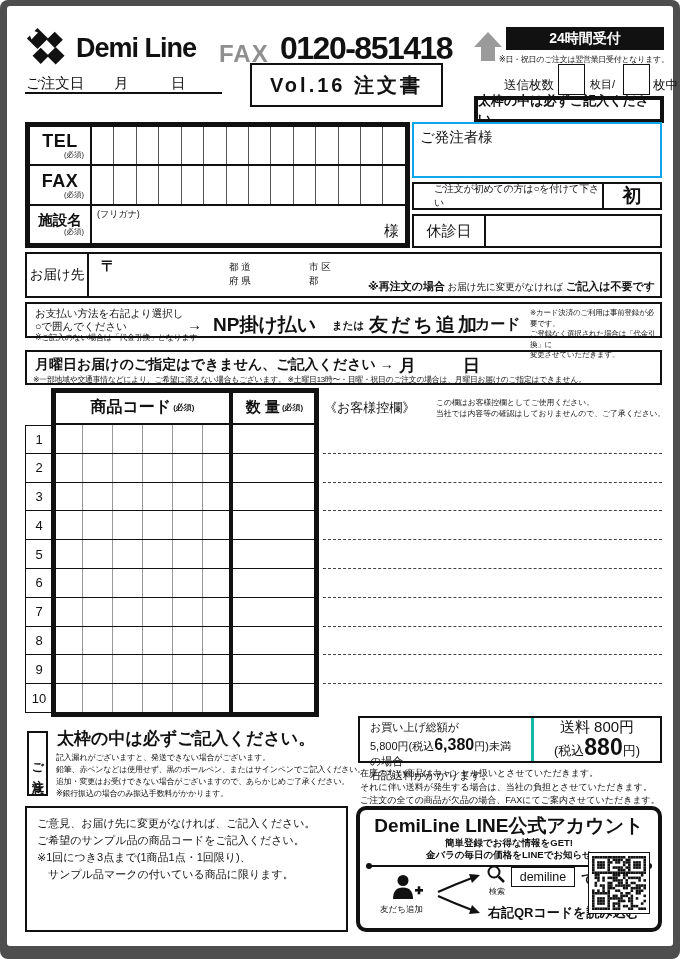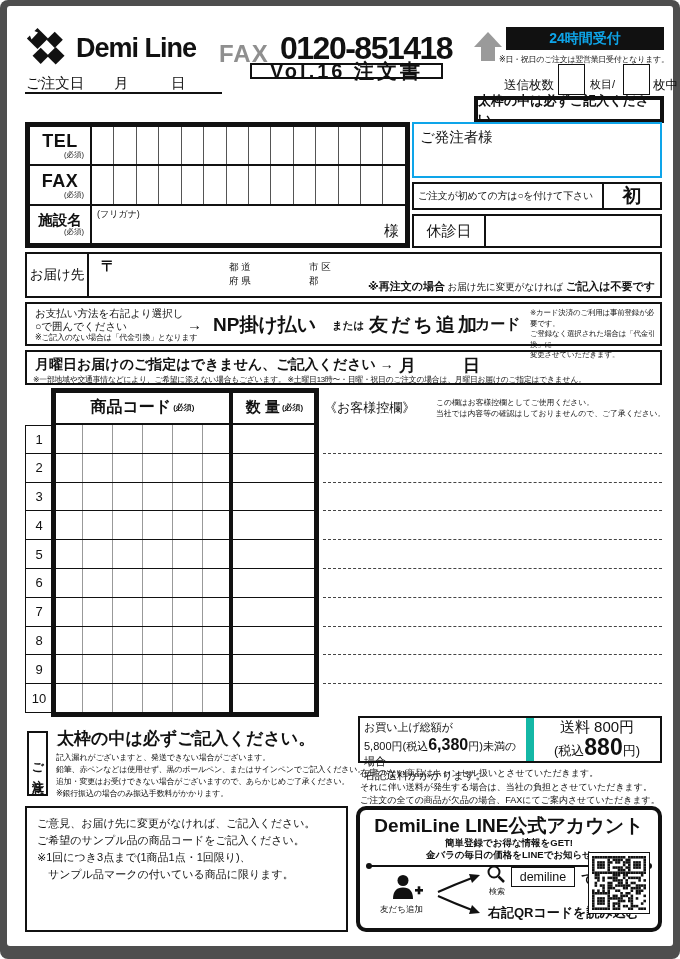--- a/index.html
+++ b/index.html
@@ -9,27 +9,27 @@
   .a{position:absolute}
   .c{display:flex;align-items:center;justify-content:center}
   
   #logo{left:24px;top:26px;width:50px;height:50px}
   #brand{left:76px;top:33px;font-size:27px;font-weight:bold;letter-spacing:-1px}
   #fax-label{left:219px;top:40px;font-size:24px;font-weight:bold;color:#8f8f8f;letter-spacing:1px}
   #fax-number{left:280px;top:30px;font-size:32px;font-weight:bold;letter-spacing:-1.5px}
   #fax-arrow{left:474px;top:32px;width:28px;height:32px}
   #fax-arrow .tri{position:absolute;left:0;top:0;width:0;height:0;border-left:14px solid transparent;border-right:14px solid transparent;border-bottom:15px solid #9a9a9a}
   #fax-arrow .stem{position:absolute;left:7px;top:14px;width:14px;height:15px;background:#9a9a9a}
-  #hours-badge{left:506px;top:27px;width:158px;height:23px;background:#111;color:#0ea5e9;font-weight:bold;font-size:14px}
+  #hours-badge{left:506px;top:27px;width:158px;height:23px;background:#111;color:#ffffff;font-weight:bold;font-size:14px}
   #hours-note{left:499px;top:54px;font-size:8px;letter-spacing:-0.3px}
   #order-date-label{left:26px;top:74px;font-size:14.5px}
   #month-label{left:114px;top:74px;font-size:14.5px}
   #day-label{left:171px;top:74px;font-size:14.5px}
   #date-underline{left:25px;top:92px;width:197px;border-bottom:2px solid #111}
-  #vol-box{left:250px;top:63px;width:193px;height:16px;border:2.5px solid #111;font-size:20px;font-weight:bold;letter-spacing:3px}
+  #vol-box{left:250px;top:63px;width:193px;height:44px;border:2.5px solid #111;font-size:20px;font-weight:bold;letter-spacing:3px}
   #pages-label{left:504px;top:77px;font-size:12.5px}
   #pages-box1{left:558px;top:64px;width:27px;height:31px;border:1.5px solid #111}
   #pages-unit1{left:590px;top:77px;font-size:11px}
   #pages-box2{left:623px;top:64px;width:27px;height:31px;border:1.5px solid #111}
   #pages-unit2{left:653px;top:77px;font-size:12.5px}
   #frame-note{left:474px;top:96px;width:190px;height:27px;border:4px solid #111;font-size:13px;font-weight:bold}
   
   #contact-block{left:25px;top:122px;width:385px;height:126px;border:5px solid #111;display:flex;flex-direction:column}
   .crow{display:flex;flex:1;border-bottom:2px solid #111;min-height:0}
   .crow:last-child{border-bottom:none}
@@ -40,36 +40,36 @@
   .dcells{flex:1;display:flex}
   .dcell{flex:1;border-right:1px solid #555}
   .dcells .dcell:last-child{border-right:none}
   .fac-content{flex:1;position:relative}
   .furigana{position:absolute;left:5px;top:2px;font-size:9px}
   .sama{position:absolute;right:6px;bottom:2px;font-size:15px}
   
   #orderer-box{left:412px;top:122px;width:250px;height:56px;border:2px solid #0ea5e9}
   #orderer-box span{position:absolute;left:6px;top:4px;font-size:14.5px}
   #first-order-box{left:412px;top:182px;width:250px;height:28px;border:2px solid #111;display:flex}
-  #first-order-box .txt{flex:1;display:flex;align-items:center;padding-left:4px;font-size:10px;letter-spacing:-0.2px}
+  #first-order-box .txt{flex:1;display:flex;align-items:center;padding-left:20px;font-size:10px;letter-spacing:-0.2px}
   #first-order-box .mark{width:58px;border-left:2px solid #111;display:flex;align-items:center;justify-content:center;font-size:19px;font-weight:bold}
   #closed-box{left:412px;top:214px;width:250px;height:34px;border:2px solid #111;display:flex}
   #closed-box .lbl{width:72px;border-right:2px solid #111;display:flex;align-items:center;justify-content:center;font-size:15px}
   #closed-box .val{flex:1}
   
   #delivery-box{left:25px;top:252px;width:637px;height:46px;border:2px solid #111;display:flex}
   #delivery-box .lbl{width:62px;border-right:2px solid #111;display:flex;align-items:center;justify-content:center;font-size:13.5px}
   #delivery-box .body{flex:1;position:relative}
   .postal{position:absolute;left:12px;top:3px;font-size:15px;font-weight:bold}
   .pref{position:absolute;left:140px;top:6px;font-size:9.5px;line-height:1.5}
   .city{position:absolute;left:220px;top:6px;font-size:9.5px;line-height:1.5}
   .reorder{position:absolute;right:5px;bottom:2px;font-size:9.5px;white-space:nowrap}
   .reorder b{font-size:11px}
   
-  #payment-box{left:25px;top:302px;width:637px;height:44px;border:2px solid #111}
+  #payment-box{left:25px;top:302px;width:637px;height:36px;border:2px solid #111}
   #payment-box .lines{position:absolute;left:8px;top:3px;font-size:10.5px;line-height:1.25}
   #payment-box .lines .s{font-size:8px;letter-spacing:-0.3px}
   #pay-arrow{left:160px;top:12px;font-size:15px;font-weight:bold}
   #pay-np{left:186px;top:8px;font-size:19px;font-weight:bold}
   #pay-or{left:305px;top:15px;font-size:10.5px;font-weight:bold}
   #pay-dk{left:342px;top:8px;font-size:19px;font-weight:bold;letter-spacing:3px}
   #pay-card{left:448px;top:11px;font-size:15px;font-weight:bold}
   #pay-note{left:503px;top:4px;font-size:7.5px;line-height:1.4;letter-spacing:-0.2px}
   
   #ddate-box{left:25px;top:350px;width:637px;height:35px;border:2px solid #111}
@@ -93,21 +93,21 @@
   .oqty{width:85px;border-bottom:1px solid #111}
   .omemo{flex:1;margin-left:6px}
   .omemo.dash{border-bottom:1.2px dashed #444}
   #table-frame{left:51px;top:388px;width:268px;height:329px;border:5px solid #111;pointer-events:none}
   #table-vdiv{left:229px;top:390px;width:4px;height:325px;background:#111;pointer-events:none}
   
   #caution-vbox{left:27px;top:731px;width:21px;height:65px;border:2px solid #111;writing-mode:vertical-rl;text-orientation:upright;font-size:12px;font-weight:bold;letter-spacing:2px;display:flex;align-items:center;justify-content:center}
   #caution-head{left:57px;top:727px;font-size:17px;font-weight:bold}
   #caution-lines{left:56px;top:752px;font-size:8px;line-height:1.5;letter-spacing:-0.2px}
   #ship-table{left:358px;top:716px;width:304px;height:47px;border:2px solid #111;display:flex}
-  #ship-table .lft{flex:1;border-right:8px solid #14b8a6;padding:3px 4px;font-size:11px;line-height:1.25}
+  #ship-table .lft{flex:1;border-right:3px solid #14b8a6;padding:3px 10px;font-size:11px;line-height:1.25}
   #ship-table .lft .big{font-size:16px;font-weight:bold}
   #ship-table .rgt{width:126px;display:flex;flex-direction:column;align-items:center;justify-content:center;line-height:1.1}
   #ship-table .rgt .l1{font-size:15px}
   #ship-table .rgt .l2{font-size:13px}
   #ship-table .rgt .big{font-size:23px;font-weight:bold}
   #ship-notes{left:360px;top:767px;font-size:9px;line-height:1.5}
   
   #feedback-box{left:25px;top:806px;width:323px;height:126px;border:2px solid #111;padding:7px 10px;font-size:11px;line-height:1.55}
   #line-box{left:356px;top:806px;width:306px;height:126px;border:4px solid #111;border-radius:10px}
   #line-title{left:0;top:3px;width:100%;text-align:center;font-size:19px;font-weight:bold}

